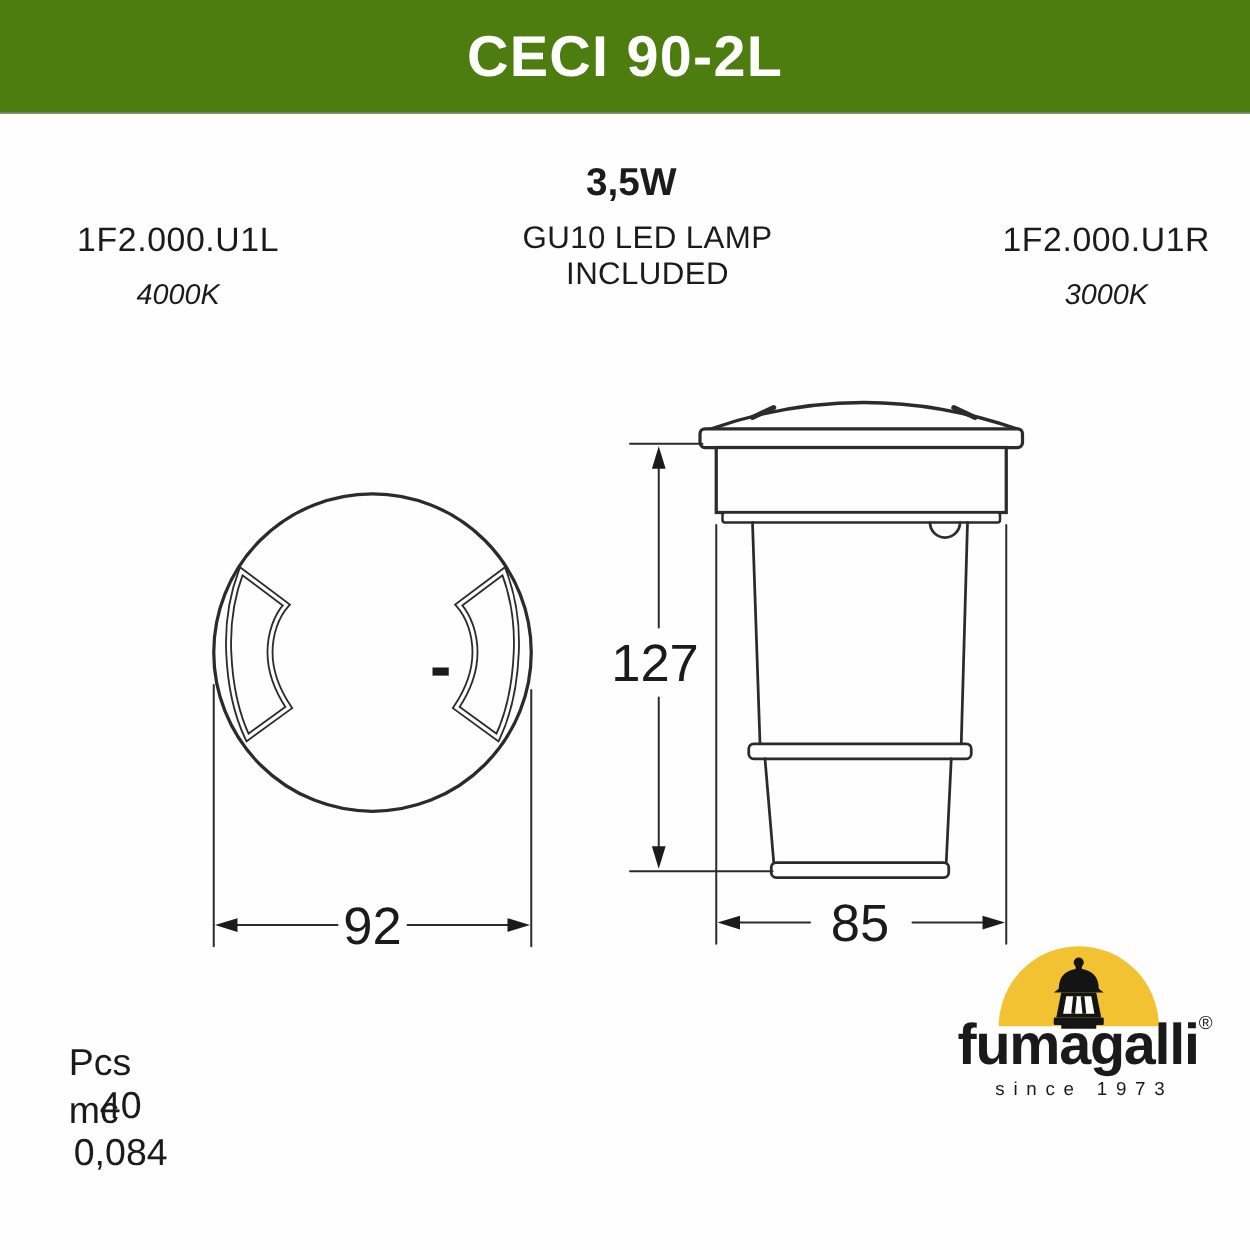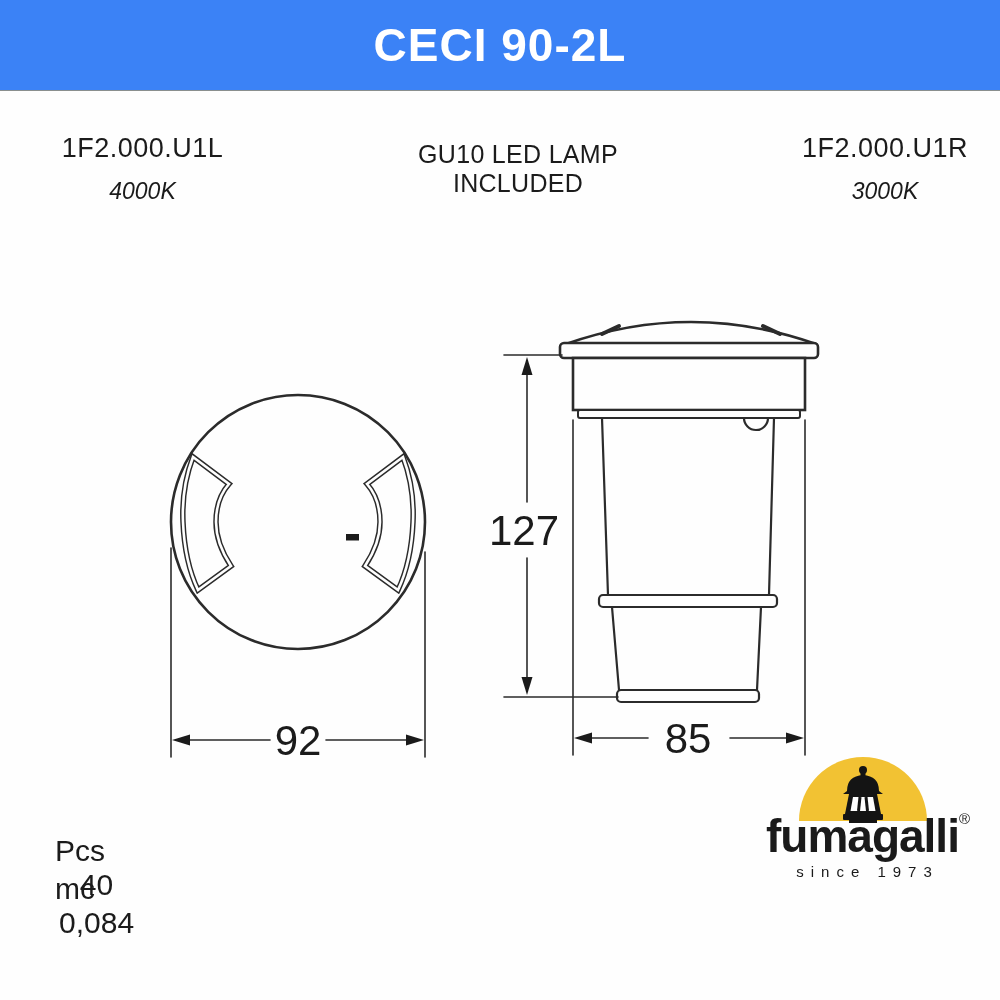--- a/index.html
+++ b/index.html
@@ -3,32 +3,32 @@
 <meta charset="utf-8">
 <style>
   html,body{margin:0;padding:0;background:#fff;}
   .page{
     position:relative;width:1000px;height:1000px;background:#fefefe;
     font-family:"Liberation Sans", sans-serif;color:#1b1b1b;overflow:hidden;
   }
   
   .header{
     position:absolute;left:0;top:0;width:1000px;height:90px;
-    background:#3b82f6;display:flex;align-items:center;justify-content:center;
+    background:#4d7c0f;display:flex;align-items:center;justify-content:center;
     border-bottom:1px solid #8a8f8e;
   }
   .header .title{
     color:#fff;font-size:46px;font-weight:bold;letter-spacing:1px;
   }
   
   .info-block{position:absolute;text-align:center;}
   .info-left{left:35px;top:133px;width:215px;}
   .info-center{left:330px;top:128px;width:350px;}
   .info-right{left:775px;top:133px;width:220px;}
-  .code{font-size:27px;letter-spacing:0.5px;}
+  .code{font-size:27px;letter-spacing:0.5px;margin-top:44px;}
   .temp{font-size:23px;font-style:italic;margin-top:14px;}
   .watt{font-size:31px;font-weight:bold;}
   .lamp{font-size:25px;margin-top:12px;letter-spacing:0.3px;margin-left:26px;}
   
   .drawing{position:absolute;left:0;top:0;width:1000px;height:1000px;}
   .dim-label{font-family:"Liberation Sans",sans-serif;font-size:42px;fill:#1b1b1b;}
   
   .specs{position:absolute;left:38px;top:834px;font-size:30px;}
   .spec-row{display:flex;height:38px;align-items:center;flex-direction:column;}
   .spec-label{width:62px;}
@@ -51,20 +51,21 @@
 
   <div class="header">
     <div class="title">CECI 90-2L</div>
   </div>
 
   <div class="info-block info-left">
     <div class="code">1F2.000.U1L</div>
     <div class="temp">4000K</div>
   </div>
   <div class="info-block info-center">
+    <div class="watt">3,5W</div>
     <div class="lamp">GU10 LED LAMP INCLUDED</div>
   </div>
   <div class="info-block info-right">
     <div class="code">1F2.000.U1R</div>
     <div class="temp">3000K</div>
   </div>
 
   <svg class="drawing" viewBox="0 0 1000 1000" width="1000" height="1000">
     <g stroke="#2b2b2b" fill="none" stroke-width="2.4" stroke-linecap="round">
 

